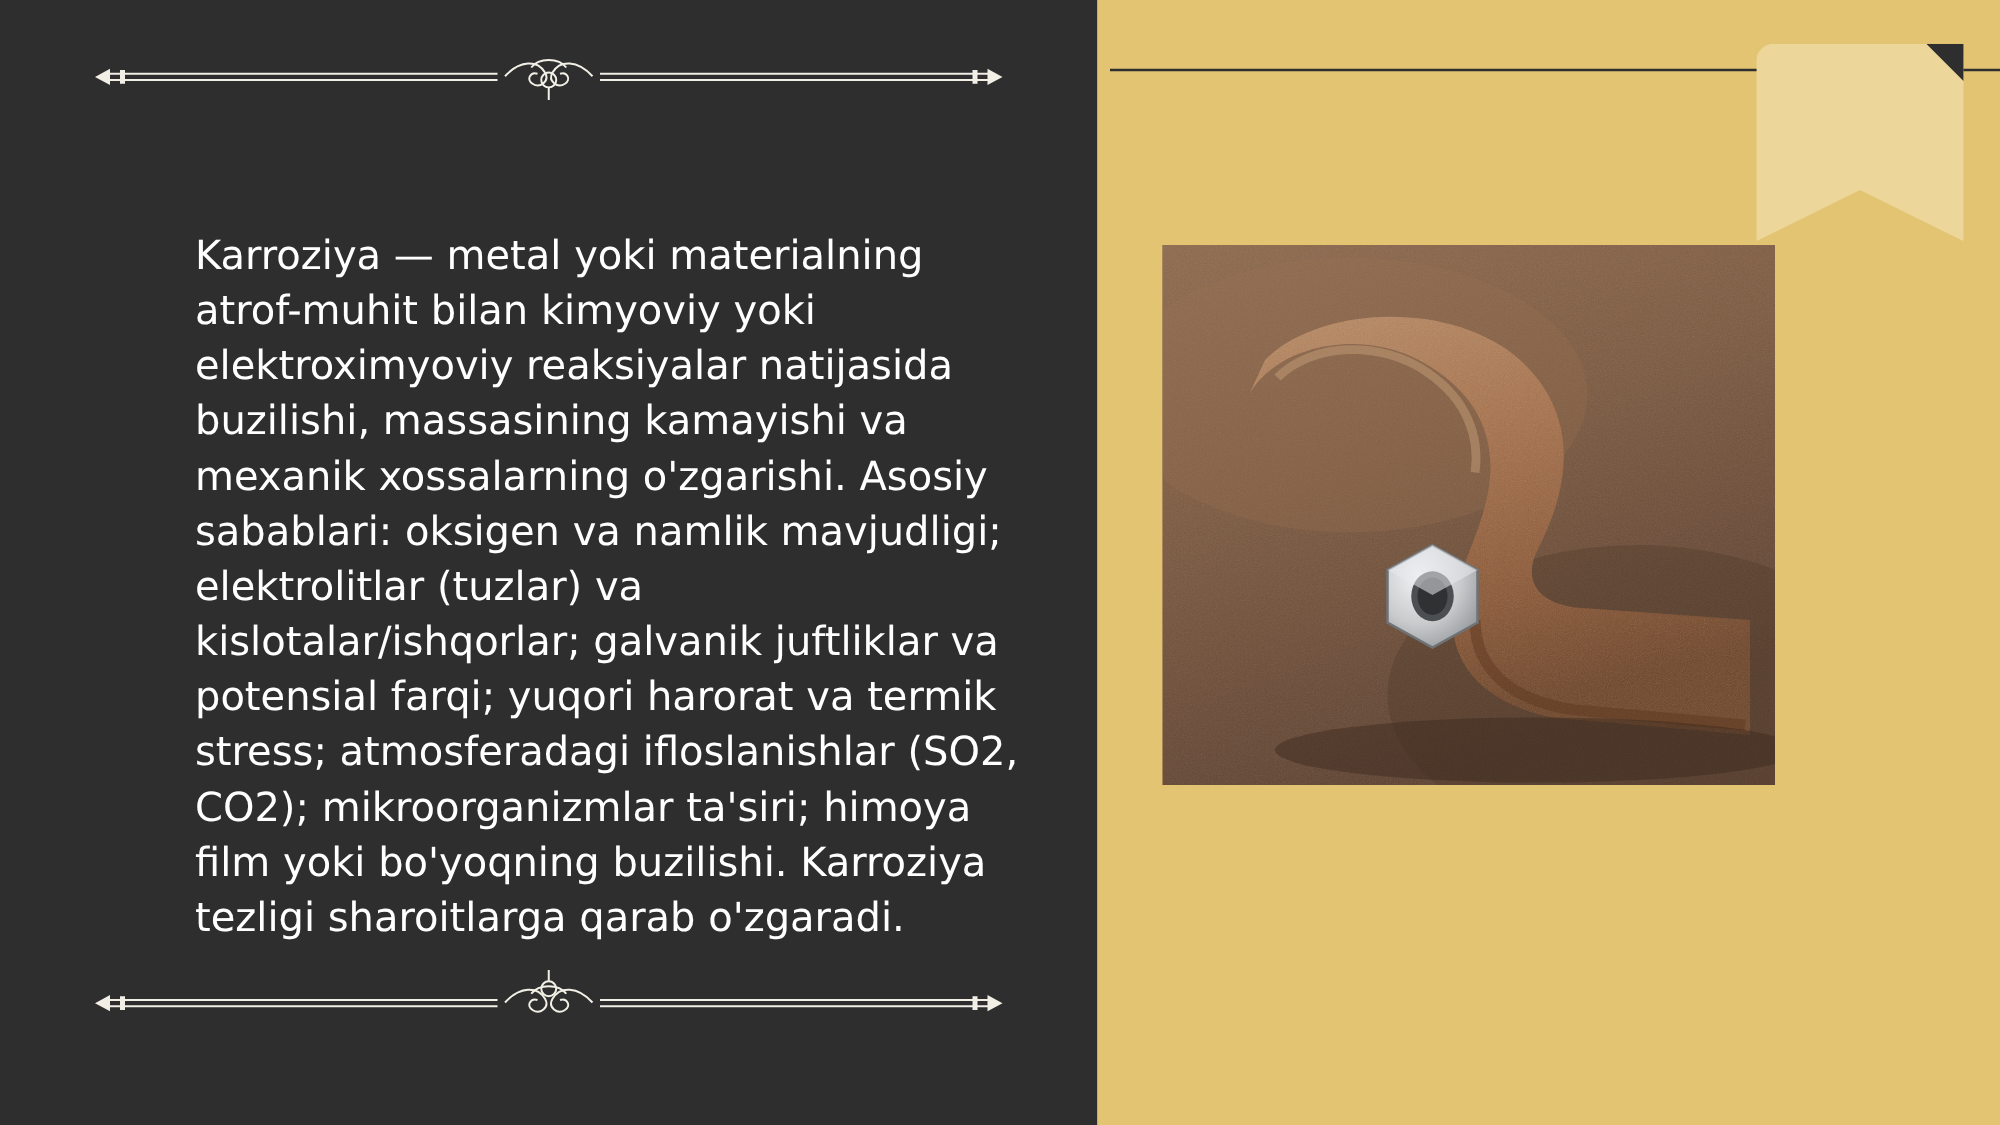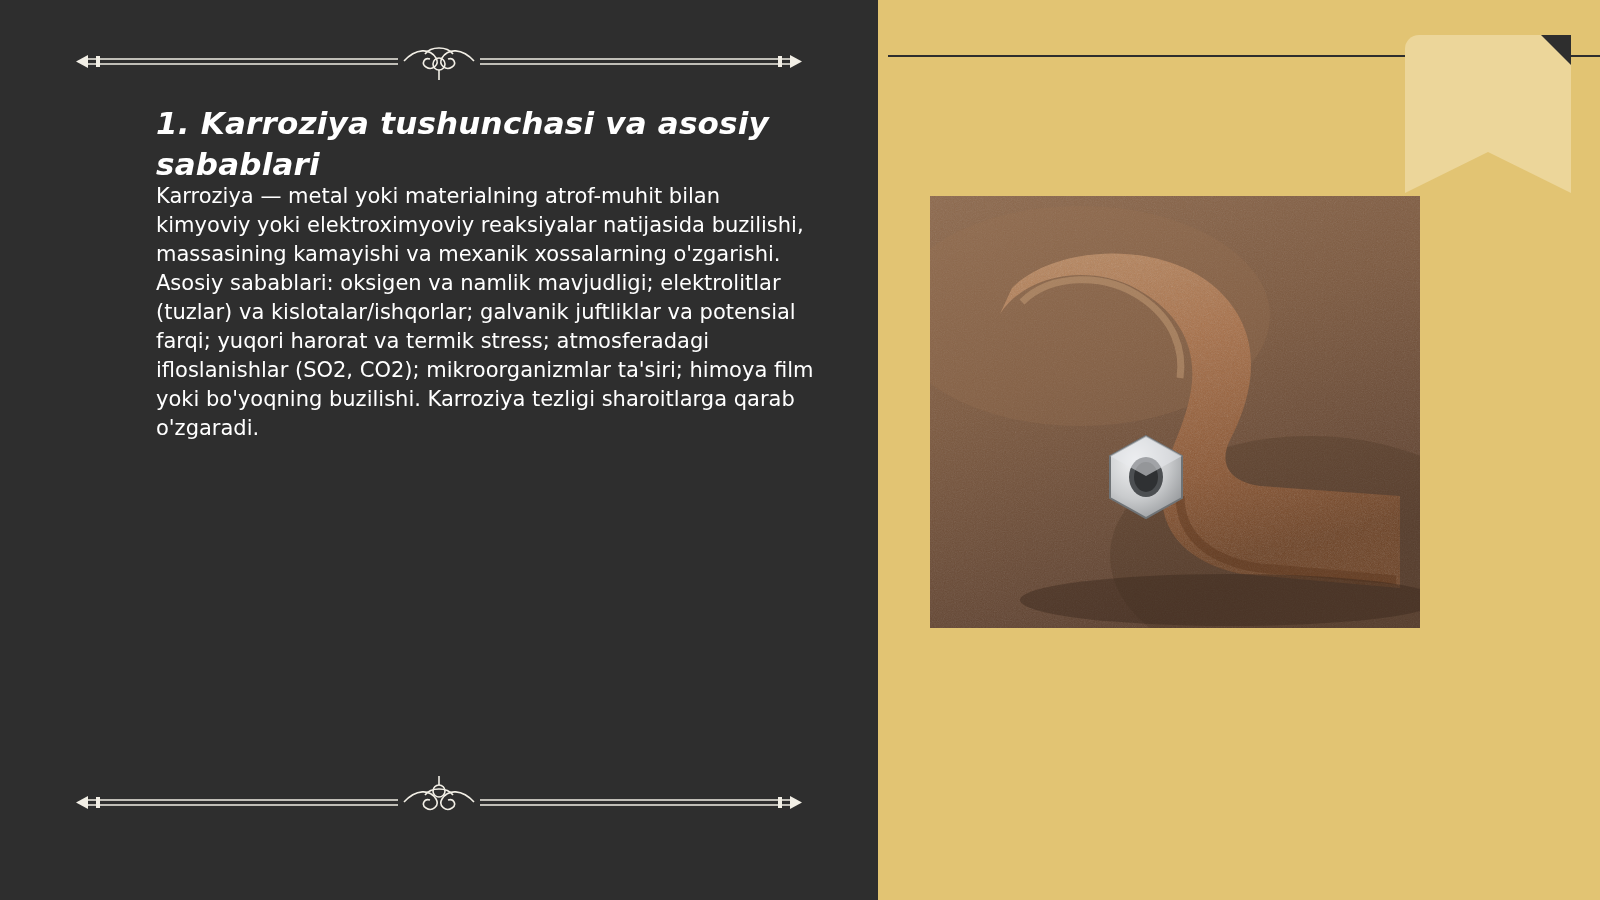--- a/index.html
+++ b/index.html
@@ -103,21 +103,21 @@
     font-weight: bold;
     font-style: italic;
     letter-spacing: .2px;
   }
   .body-text {
     position: absolute;
     left: 156px;
     top: 182px;
     width: 660px;
     color: #ffffff;
-    font-size: 21px;
+    font-size: 32px;
     line-height: 1.38;
     font-weight: normal;
   }
 
   
   .photo {
     position: absolute;
     left: 930px;
     top: 196px;
     width: 490px;
@@ -158,21 +158,20 @@
       </g>
       <g fill="#f2efe6">
         <polygon points="8,21.5 20,15 20,28"></polygon>
         <polygon points="734,21.5 722,15 722,28"></polygon>
         <rect x="28" y="16" width="4" height="11"></rect>
         <rect x="710" y="16" width="4" height="11"></rect>
       </g>
     </svg>
   </div>
 
-  <div class="title">1. Karroziya tushunchasi va asosiy sabablari</div>
 
   <div class="body-text">Karroziya — metal yoki materialning atrof-muhit bilan kimyoviy yoki elektroximyoviy reaksiyalar natijasida buzilishi, massasining kamayishi va mexanik xossalarning o'zgarishi. Asosiy sabablari: oksigen va namlik mavjudligi; elektrolitlar (tuzlar) va kislotalar/ishqorlar; galvanik juftliklar va potensial farqi; yuqori harorat va termik stress; atmosferadagi ifloslanishlar (SO2, CO2); mikroorganizmlar ta'siri; himoya film yoki bo'yoqning buzilishi. Karroziya tezligi sharoitlarga qarab o'zgaradi.</div>
 
   <div class="ornament bottom">
     <svg viewBox="0 0 742 40" xmlns="http://www.w3.org/2000/svg">
       <g stroke="#f2efe6" fill="none" stroke-width="1.6">
         <line x1="16" y1="28" x2="330" y2="28"></line>
         <line x1="16" y1="33" x2="330" y2="33"></line>
         <line x1="412" y1="28" x2="726" y2="28"></line>
         <line x1="412" y1="33" x2="726" y2="33"></line>

